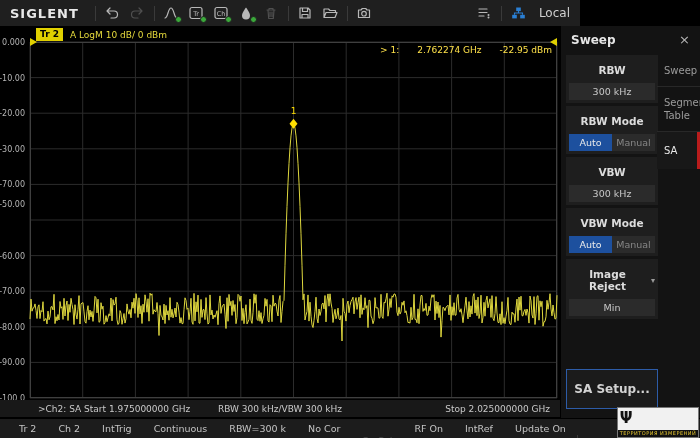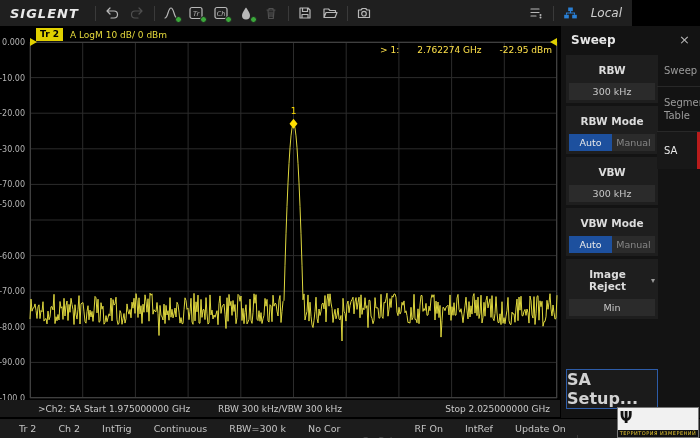--- a/index.html
+++ b/index.html
@@ -1,22 +1,22 @@
 <!DOCTYPE html>
 <html><head>
 <meta charset="utf-8">
 <style>
   * { margin:0; padding:0; box-sizing:border-box; }
   html,body { width:700px; height:438px; overflow:hidden; background:#000;
               font-family:"DejaVu Sans", sans-serif; }
   #screen { position:relative; width:700px; height:438px; background:#000; }
 
   
-  #toolbar { position:absolute; left:0; top:0; width:632px; height:26px;
-             background:#1f1f1f; display:flex; align-items:center; z-index:20;font-style:italic; }
+  #toolbar { position:absolute; left:0; top:0; width:580px; height:26px;
+             background:#1f1f1f; display:flex; align-items:center; z-index:20; }
   .brand { color:#e9e9e9; font-weight:bold; font-size:13px; letter-spacing:1px;
            padding:0 12px 0 10px; }
   .tsep { width:1px; height:15px; background:#3a3a3a; margin:0 4px; }
   .tool { position:relative; width:25px; height:26px; display:flex;
           align-items:center; justify-content:center; }
   .tool svg { display:block; }
   .tool .stroke { stroke:#b8b8b8; fill:none; stroke-width:1.2; stroke-linecap:round; stroke-linejoin:round; }
   .tool .fillg  { fill:#b8b8b8; }
   .tool.dim .stroke { stroke:#4f4f4f; }
   .badge { position:absolute; right:2px; bottom:3px; width:7px; height:7px;
@@ -63,21 +63,21 @@
   .ctl-caret { color:#9a9a9a; font-size:8px; }
   .ctl-value { background:#2b2b2b; color:#c9c9c9; font-size:9.5px; text-align:center;
                height:17px; line-height:17px; }
   .ctl-toggle { display:flex; height:17px; }
   .ctl-toggle > div { flex:1; text-align:center; font-size:9.5px; line-height:17px; }
   .tg-on  { background:#1d509e; color:#eaeaea; }
   .tg-off { background:#2b2b2b; color:#868686; }
 
   #sa-setup-btn { position:absolute; left:5px; bottom:9px; width:92px; height:40px;
                   background:#1b1b1b; border:1px solid #2d5ca8; color:#d2d2d2;
-                  font-size:16px; font-weight:bold; display:flex; align-items:center;
+                  font-size:12px; font-weight:bold; display:flex; align-items:center;
                   justify-content:center; }
 
   #tab-column { position:absolute; right:0; top:29px; width:43px; }
   .side-tab { color:#9b9b9b; font-size:10px; padding:9px 0 9px 7px;
               border-bottom:1px solid #282828; line-height:13px; }
   .side-tab.active { color:#e8e8e8; border-bottom:none; border-right:3px solid #b91c1c;
                      background:#181818; padding-top:12px; padding-bottom:12px; }
 
   
   #bottombar { position:absolute; left:0; top:418px; width:700px; height:20px;

